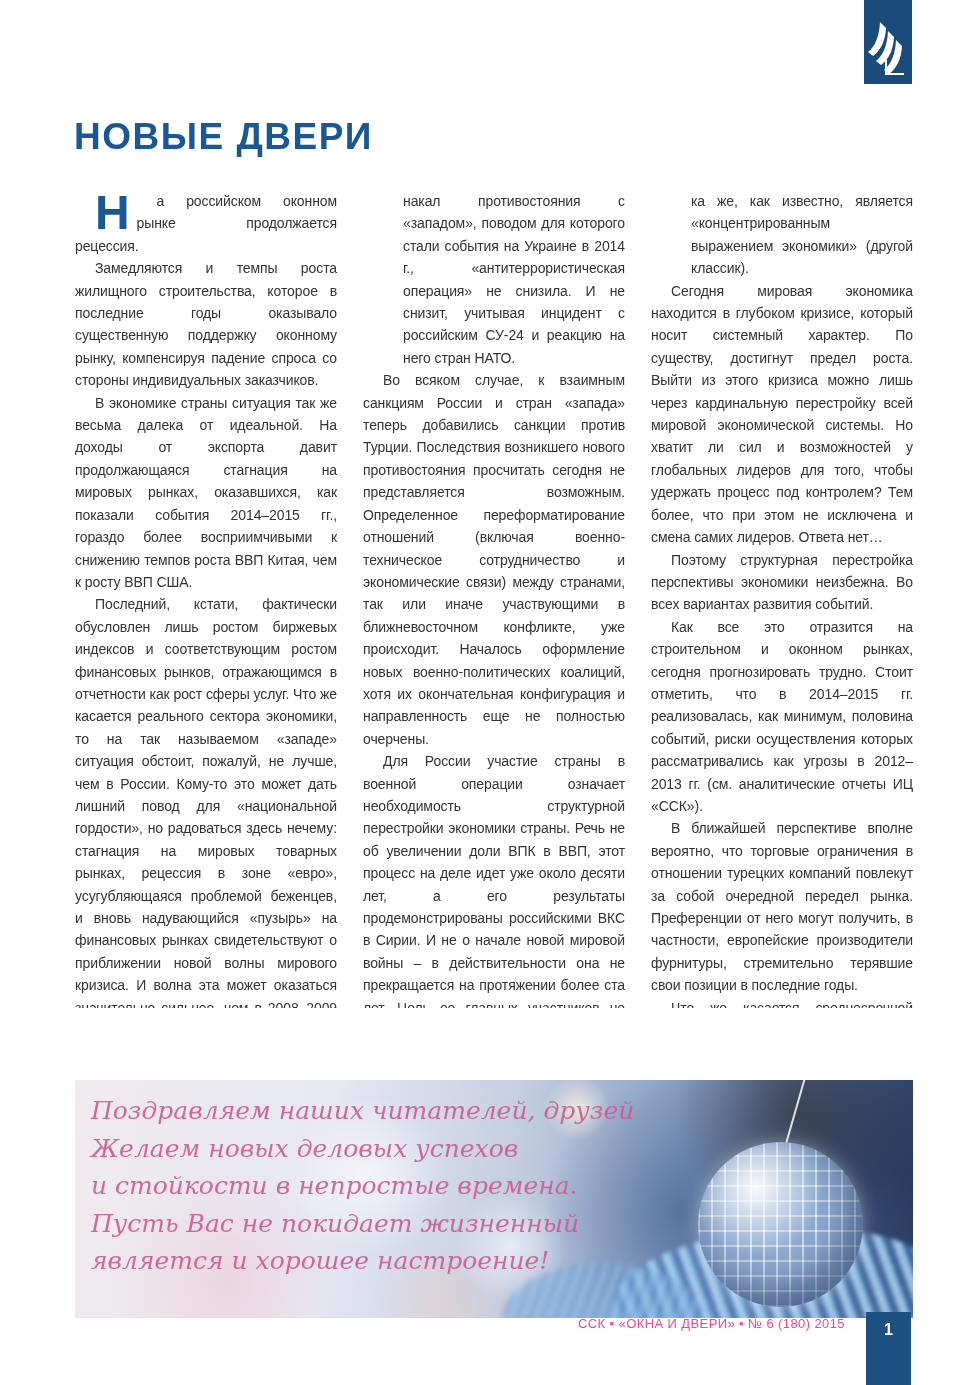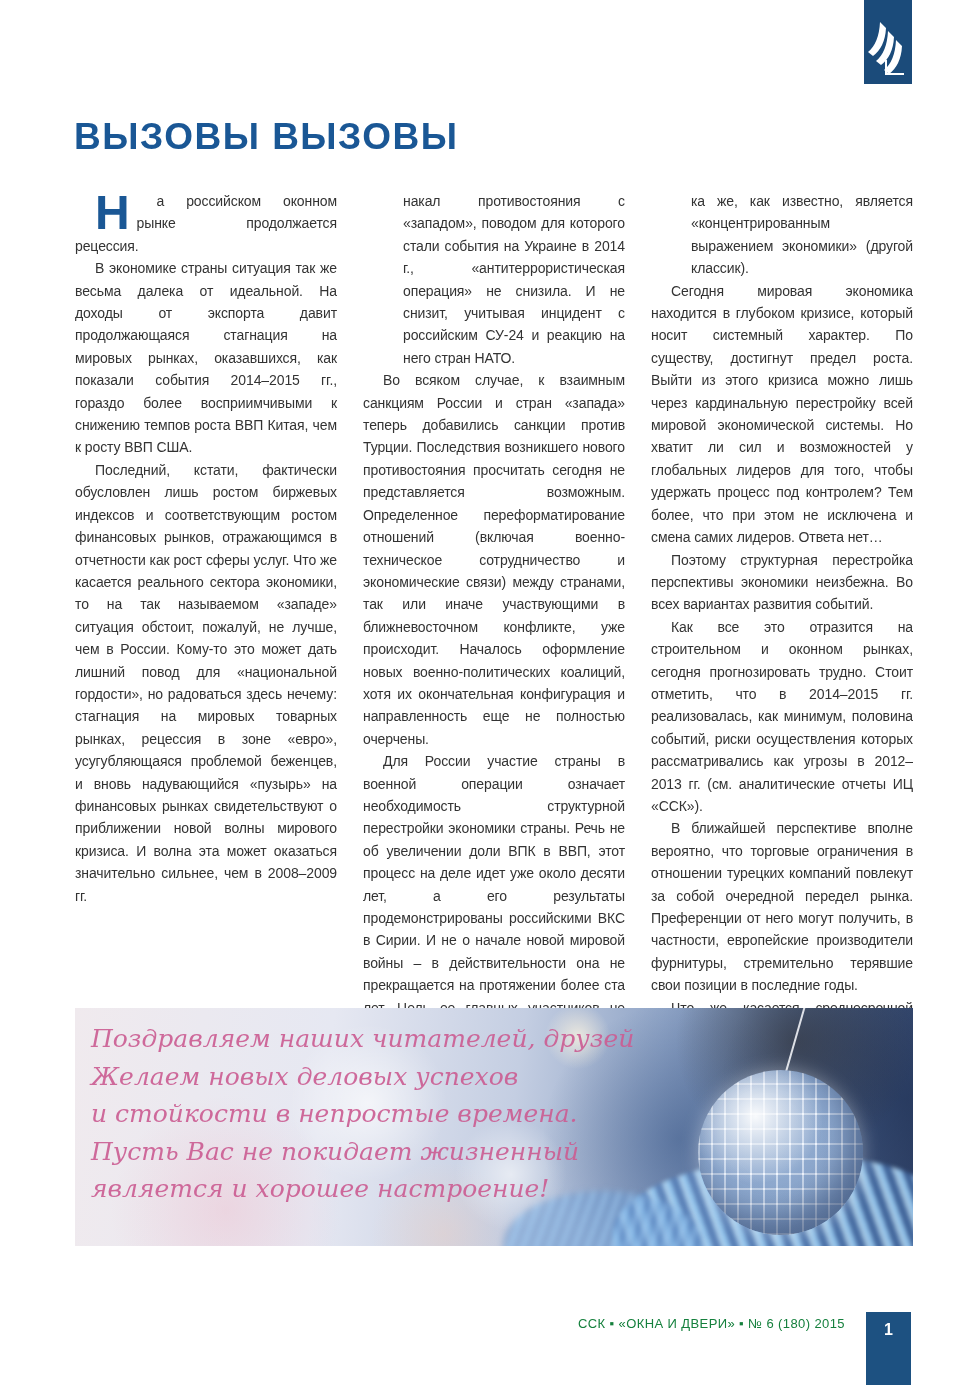--- a/index.html
+++ b/index.html
@@ -31,21 +31,21 @@
   .col p{margin:0;text-indent:20px;}
   .cont-first p:first-child{text-indent:0;margin-left:40px;}
   .first-par{margin:0;text-indent:0;}
   .dropcap{
     float:left;font-weight:bold;color:#1a5795;
     font-size:48px;line-height:39px;margin:3px 7px 0 0;
   }
 
   
   .photo{
-    position:absolute;left:75px;top:1008px;width:838px;height:238px;overflow:hidden;
+    position:absolute;left:75px;top:1080px;width:838px;height:238px;overflow:hidden;
     background:
       radial-gradient(circle at 86% 14%, rgba(45,40,38,.55), rgba(45,40,38,0) 16%),
       radial-gradient(circle at 99% 38%, rgba(30,48,84,.6), rgba(30,48,84,0) 22%),
       radial-gradient(circle at 72% 55%, rgba(40,70,120,.45), rgba(40,70,120,0) 22%),
       radial-gradient(circle at 60% 12%, rgba(255,246,225,.75), rgba(255,246,225,0) 6%),
       radial-gradient(circle at 52% 70%, rgba(255,255,255,.6), rgba(255,255,255,0) 12%),
       radial-gradient(circle at 35% 40%, rgba(255,255,255,.65), rgba(255,255,255,0) 14%),
       radial-gradient(circle at 18% 85%, rgba(238,190,205,.45), rgba(238,190,205,0) 16%),
       radial-gradient(circle at 44% 95%, rgba(240,205,190,.4), rgba(240,205,190,0) 14%),
       linear-gradient(97deg,#f0eaee 0%,#e6e8f2 30%,#c4cee2 52%,#8fa4c6 68%,#56719c 84%,#33456a 100%);
@@ -75,45 +75,46 @@
   }
   .greeting{position:absolute;left:16px;top:12px;}
   .greet-line{
     font-family:"DejaVu Serif",serif;font-style:italic;
     color:rgba(203,93,147,.92);font-size:25px;line-height:37.5px;white-space:nowrap;
   }
 
   
   .footer-line{
     position:absolute;top:1316px;right:135px;
-    font-size:13px;color:#15803d;letter-spacing:.4px;
+    font-size:13px;color:#ec4899;letter-spacing:.4px;
   }
   .pagebox{position:absolute;left:866px;top:1312px;width:45px;height:73px;background:#1d5181;}
   .pagebox span{display:block;text-align:center;margin-top:9px;color:#fff;font-weight:bold;font-size:16px;}
 </style>
 </head>
 <body>
 
 <div class="page">
 
   <div class="logo">
     <svg viewBox="0 0 48 84" xmlns="http://www.w3.org/2000/svg">
       <path d="M4,52 Q15,43 16,22 L22,28 Q21,47 9,56 Z" fill="#ffffff"></path>
       <path d="M12,61 Q23,52 24,31 L30,37 Q29,56 17,65 Z" fill="#ffffff"></path>
       <path d="M20,70 Q31,61 32,40 L38,46 Q37,65 25,74 Z" fill="#ffffff"></path>
       <path d="M22,60 v14 h18" stroke="#ffffff" stroke-width="2" fill="none"></path>
     </svg>
   </div>
 
-  <h1 class="title">ВЫЗОВЫ ВЫЗОВЫ</h1>
+  <h1 class="title">НОВЫЕ ДВЕРИ</h1>
 
   <div class="article">
     <div class="col">
       <p class="first-par"><span class="dropcap">Н</span><span>а российском оконном рынке продолжается рецессия.</span></p>
       <div>
+          <p>Замедляются и темпы роста жилищного строительства, которое в последние годы оказывало существенную поддержку оконному рынку, компенсируя падение спроса со стороны индивидуальных заказчиков.</p>
           <p>В экономике страны ситуация так же весьма далека от идеальной. На доходы от экспорта давит продолжающаяся стагнация на мировых рынках, оказавшихся, как показали события 2014–2015 гг., гораздо более восприимчивыми к снижению темпов роста ВВП Китая, чем к росту ВВП США.</p>
           <p>Последний, кстати, фактически обусловлен лишь ростом биржевых индексов и соответствующим ростом финансовых рынков, отражающимся в отчетности как рост сферы услуг. Что же касается реального сектора экономики, то на так называемом «западе» ситуация обстоит, пожалуй, не лучше, чем в России. Кому-то это может дать лишний повод для «национальной гордости», но радоваться здесь нечему: стагнация на мировых товарных рынках, рецессия в зоне «евро», усугубляющаяся проблемой беженцев, и вновь надувающийся «пузырь» на финансовых рынках свидетельствуют о приближении новой волны мирового кризиса. И волна эта может оказаться значительно сильнее, чем в 2008–2009 гг.</p>
         </div>
     </div>
     <div class="col cont-first">
       <div>
           <p>накал противостояния с «западом», поводом для которого стали события на Украине в 2014 г., «антитеррористическая операция» не снизила. И не снизит, учитывая инцидент с российским СУ-24 и реакцию на него стран НАТО.</p>
           <p>Во всяком случае, к взаимным санкциям России и стран «запада» теперь добавились санкции против Турции. Последствия возникшего нового противостояния просчитать сегодня не представляется возможным. Определенное переформатирование отношений (включая военно-техническое сотрудничество и экономические связи) между странами, так или иначе участвующими в ближневосточном конфликте, уже происходит. Началось оформление новых военно-политических коалиций, хотя их окончательная конфигурация и направленность еще не полностью очерчены.</p>
           <p>Для России участие страны в военной операции означает необходимость структурной перестройки экономики страны. Речь не об увеличении доли ВПК в ВВП, этот процесс на деле идет уже около десяти лет, а его результаты продемонстрированы российскими ВКС в Сирии. И не о начале новой мировой войны – в действительности она не прекращается на протяжении более ста лет. Цель ее главных участников не меняется – это передел или сохранение рынков. В XX веке ее латентная фаза, проявляющаяся в региональных войнах, лишь дважды перерастала в острую. Как говорил один немецкий классик, «война – это продолжение политики иными средствами». Полити-</p>
         </div>

